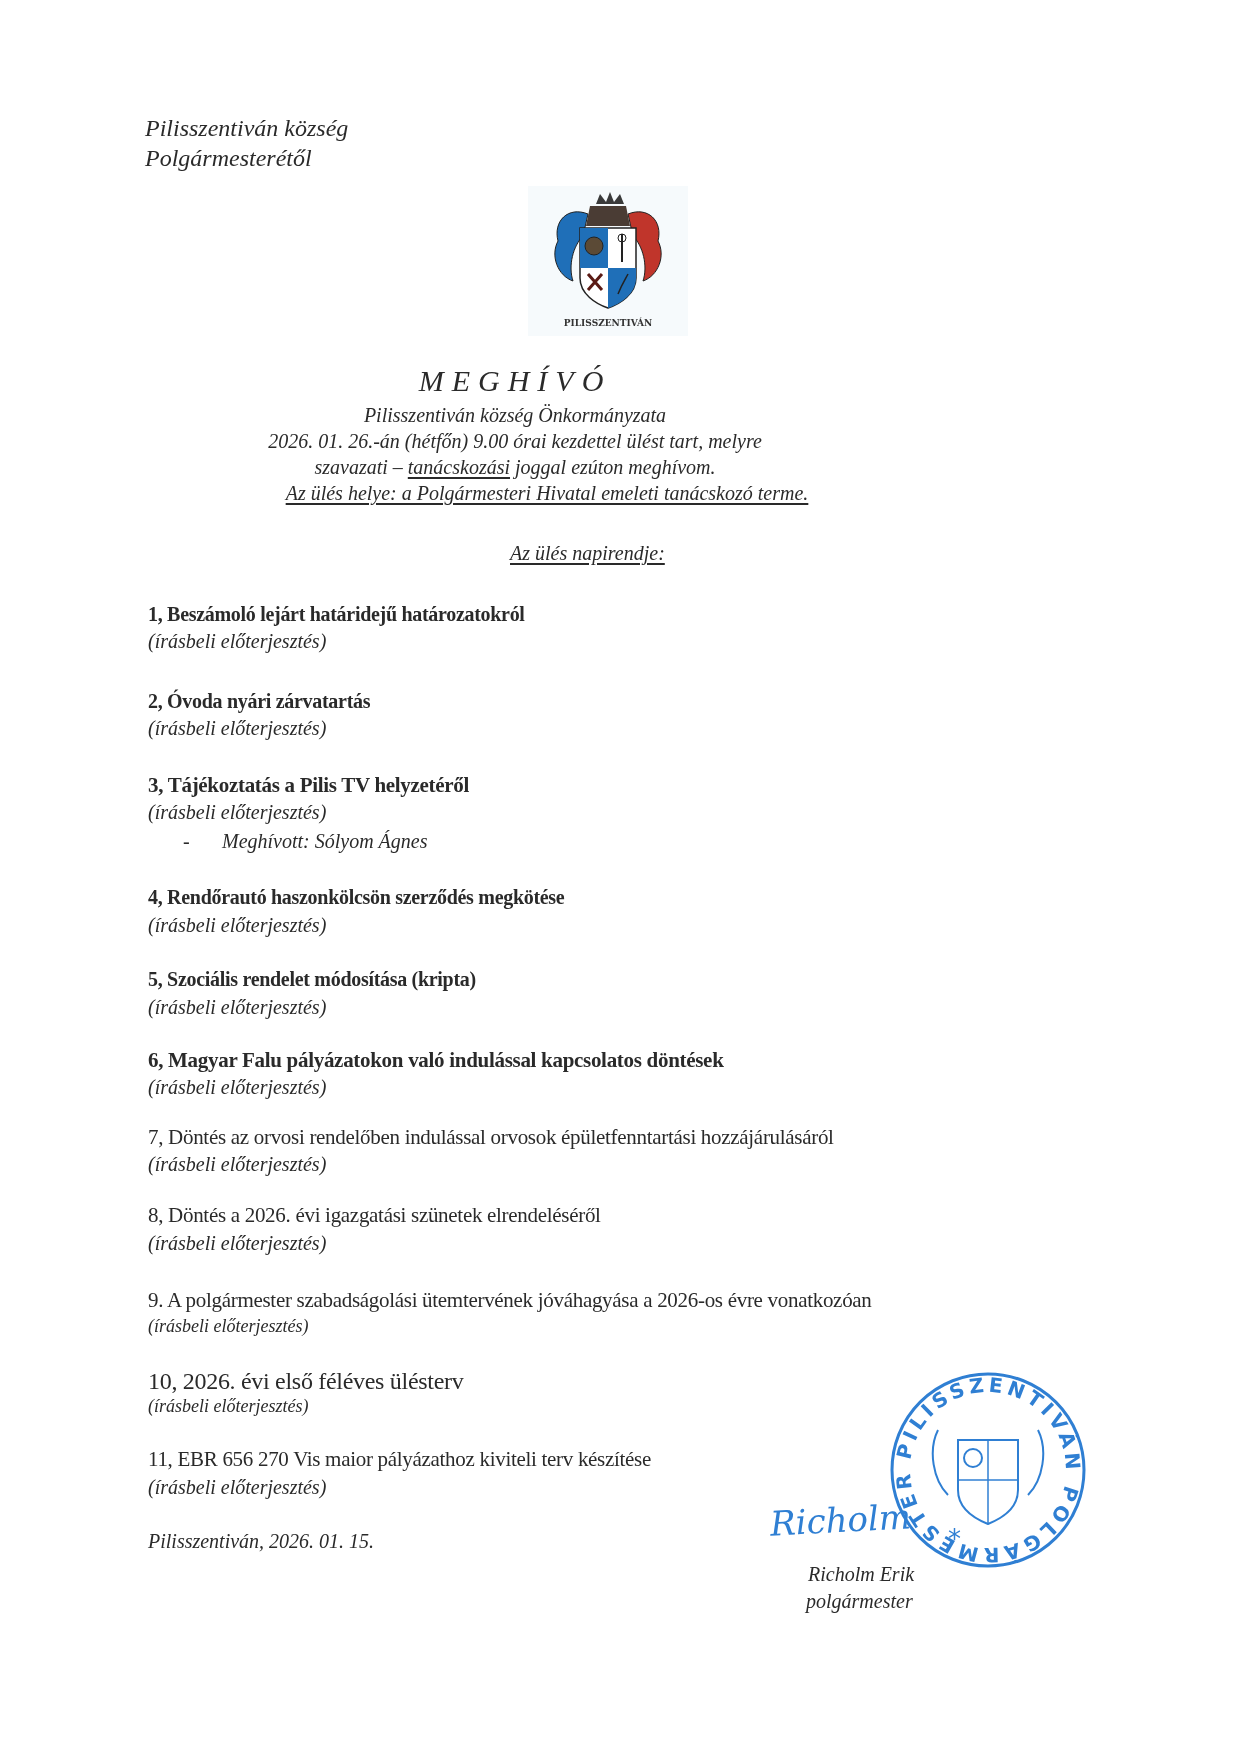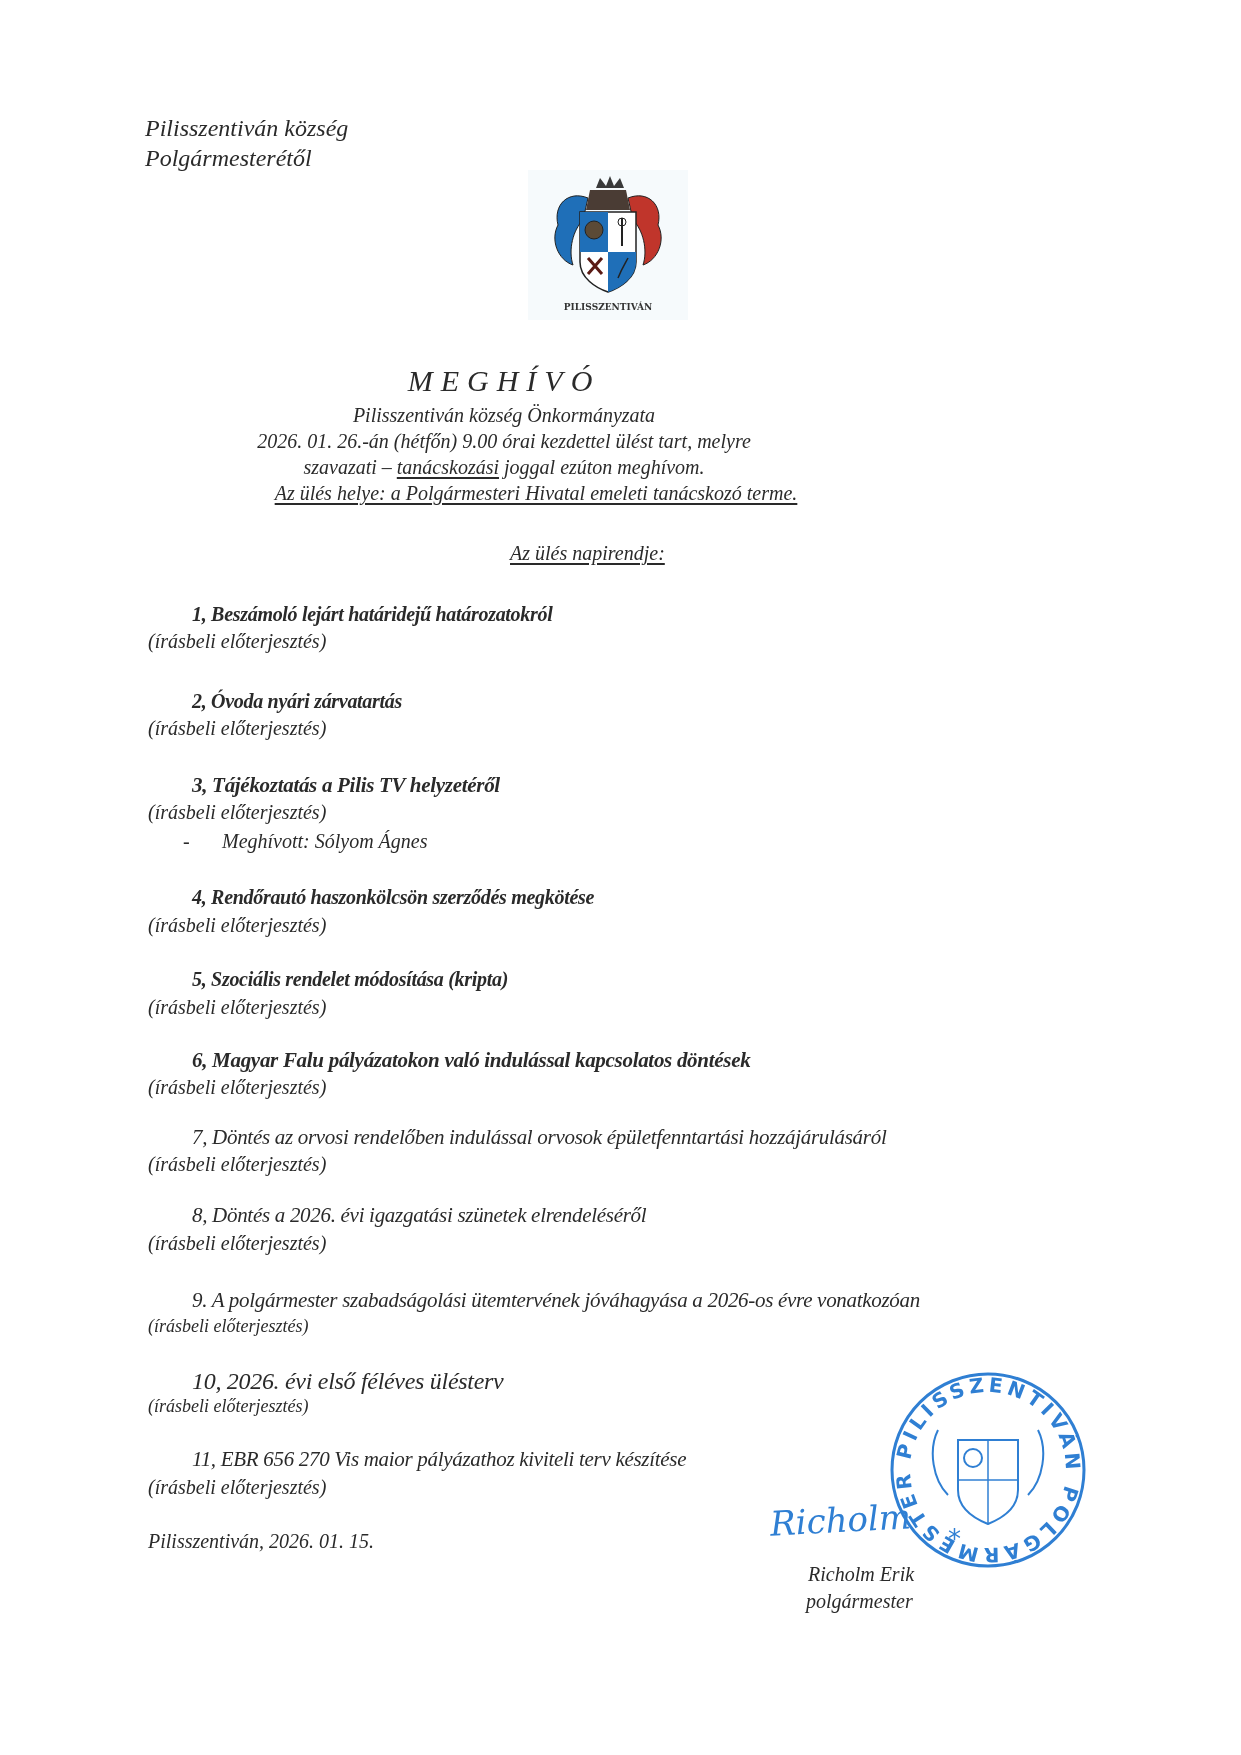--- a/index.html
+++ b/index.html
@@ -1,33 +1,33 @@
 <!DOCTYPE html>
 <html><head>
   <meta charset="utf-8">
   <style>
     html, body { margin: 0; padding: 0; background: #ffffff; }
     body { width: 1241px; height: 1755px; position: relative; overflow: hidden;
       font-family: "Liberation Serif", "DejaVu Serif", serif; color: #2a2a2a; }
     .abs { position: absolute; }
     .it { font-style: italic; }
     .hdr { left: 145px; font-size: 24px; line-height: 30px; }
-    .center { left: 1px; width: 1006px; text-align: center; font-style: italic; }
-    .item-title { left: 148px; font-size: 20px; font-weight: bold; font-style: italic; letter-spacing: -0.3px; margin-left: 44px; }
+    .center { left: 12px; width: 1006px; text-align: center; font-style: italic; }
+    .item-title { left: 148px; font-size: 20px; font-weight: bold; letter-spacing: -0.3px; }
     .item-sub { left: 148px; font-size: 20px; font-style: italic; }
     .item-title.light { font-weight: normal; }
     .u { text-decoration: underline; text-underline-offset: 3px; }
   </style>
 </head>
 <body>
 
 <div class="abs hdr it" style="top:113px;">Pilisszentiván község</div>
 <div class="abs hdr it" style="top:143px;">Polgármesterétől</div>
 
-<div class="abs" style="left:528px; top:170px; width:160px; height:150px;">
+<div class="abs" style="left:528px; top:186px; width:160px; height:150px;">
   <svg width="160" height="150" viewBox="0 0 160 150">
     <rect x="0" y="0" width="160" height="150" fill="#f6fafc"></rect>
 
     <path d="M68 18 L72 8 L78 16 L82 6 L86 16 L92 8 L96 18 Z" fill="#3a3a3a"></path>
 
     <path d="M60 28 C40 20 25 35 30 55 C22 70 30 90 45 95 C40 80 45 60 55 50 Z" fill="#1f6fb8" stroke="#222" stroke-width="1"></path>
 
     <path d="M100 28 C120 20 135 35 130 55 C138 70 130 90 115 95 C120 80 115 60 105 50 Z" fill="#c0352b" stroke="#222" stroke-width="1"></path>
 
     <path d="M62 20 L98 20 L102 40 L58 40 Z" fill="#4a3c34"></path>

